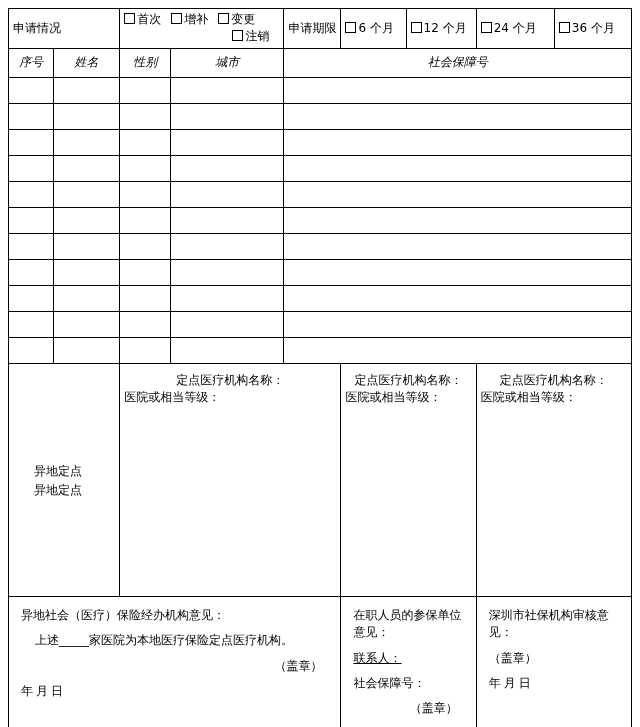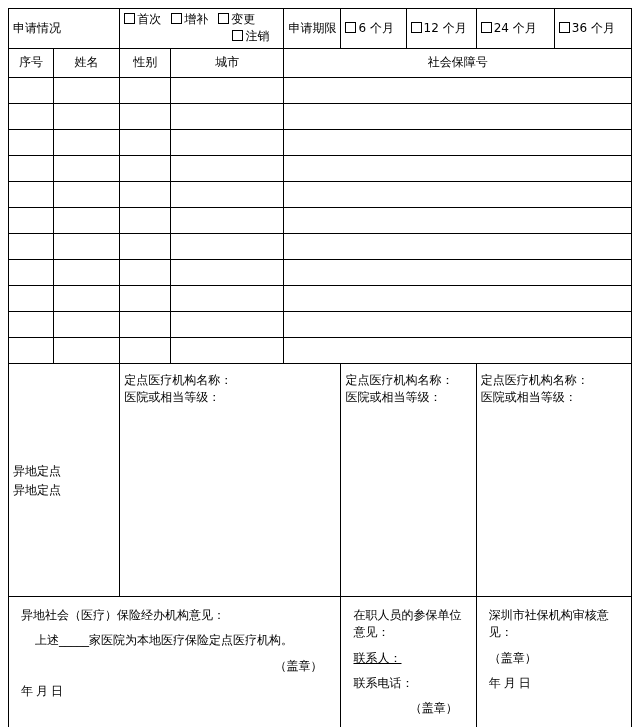--- a/index.html
+++ b/index.html
@@ -59,35 +59,37 @@
   }
   .opts-row2 {
     display: block;
     text-align: right;
   }
   .colhdr td {
     text-align: center;
     vertical-align: middle !important;
     height: 24px;
     font-size: 13px;
+    font-style: italic;
   }
   .datarow td {
     height: 21px;
   }
   .tall-label {
     height: 228px;
   }
   .tall-label .lbl {
     margin-top: 96px;
     line-height: 1.6;
+    margin-left: 21px;
   }
   .clinic-cell p {
     margin: 0;
   }
-  .clinic-cell .l1 { margin-top: 6px; }
+  .clinic-cell .l1 { margin-top: 6px; text-align: center; }
   .clinic-cell .l2 { }
   .op-cell {
     height: 128px;
     position: relative;
   }
   .op-cell p { margin: 8px; }
   .indent { text-indent: 14px; }
   .seal {
     text-align: right;
     padding-right: 6px;
@@ -244,21 +246,21 @@
     <tr>
       <td colspan="5" class="op-cell">
         <p>异地社会（医疗）保险经办机构意见：</p>
         <p class="indent">上述_____家医院为本地医疗保险定点医疗机构。</p>
         <p class="seal mt20">（盖章）</p>
         <p class="mt6 datefield">年    月    日</p>
       </td>
       <td colspan="2" class="op-cell">
         <p>在职人员的参保单位意见：</p>
         <p class="mt14">联系人：</p>
-        <p class="mt10">联系电话：</p>
+        <p class="mt10">社会保障号：</p>
         <p class="seal">（盖章）</p>
         <p class="mt6 datefield">年       月       日</p>
       </td>
       <td colspan="2" class="op-cell">
         <p>深圳市社保机构审核意见：</p>
         <p class="mt20">（盖章）</p>
         <p class="mt20 datefield">年     月     日</p>
       </td>
     </tr>
 

